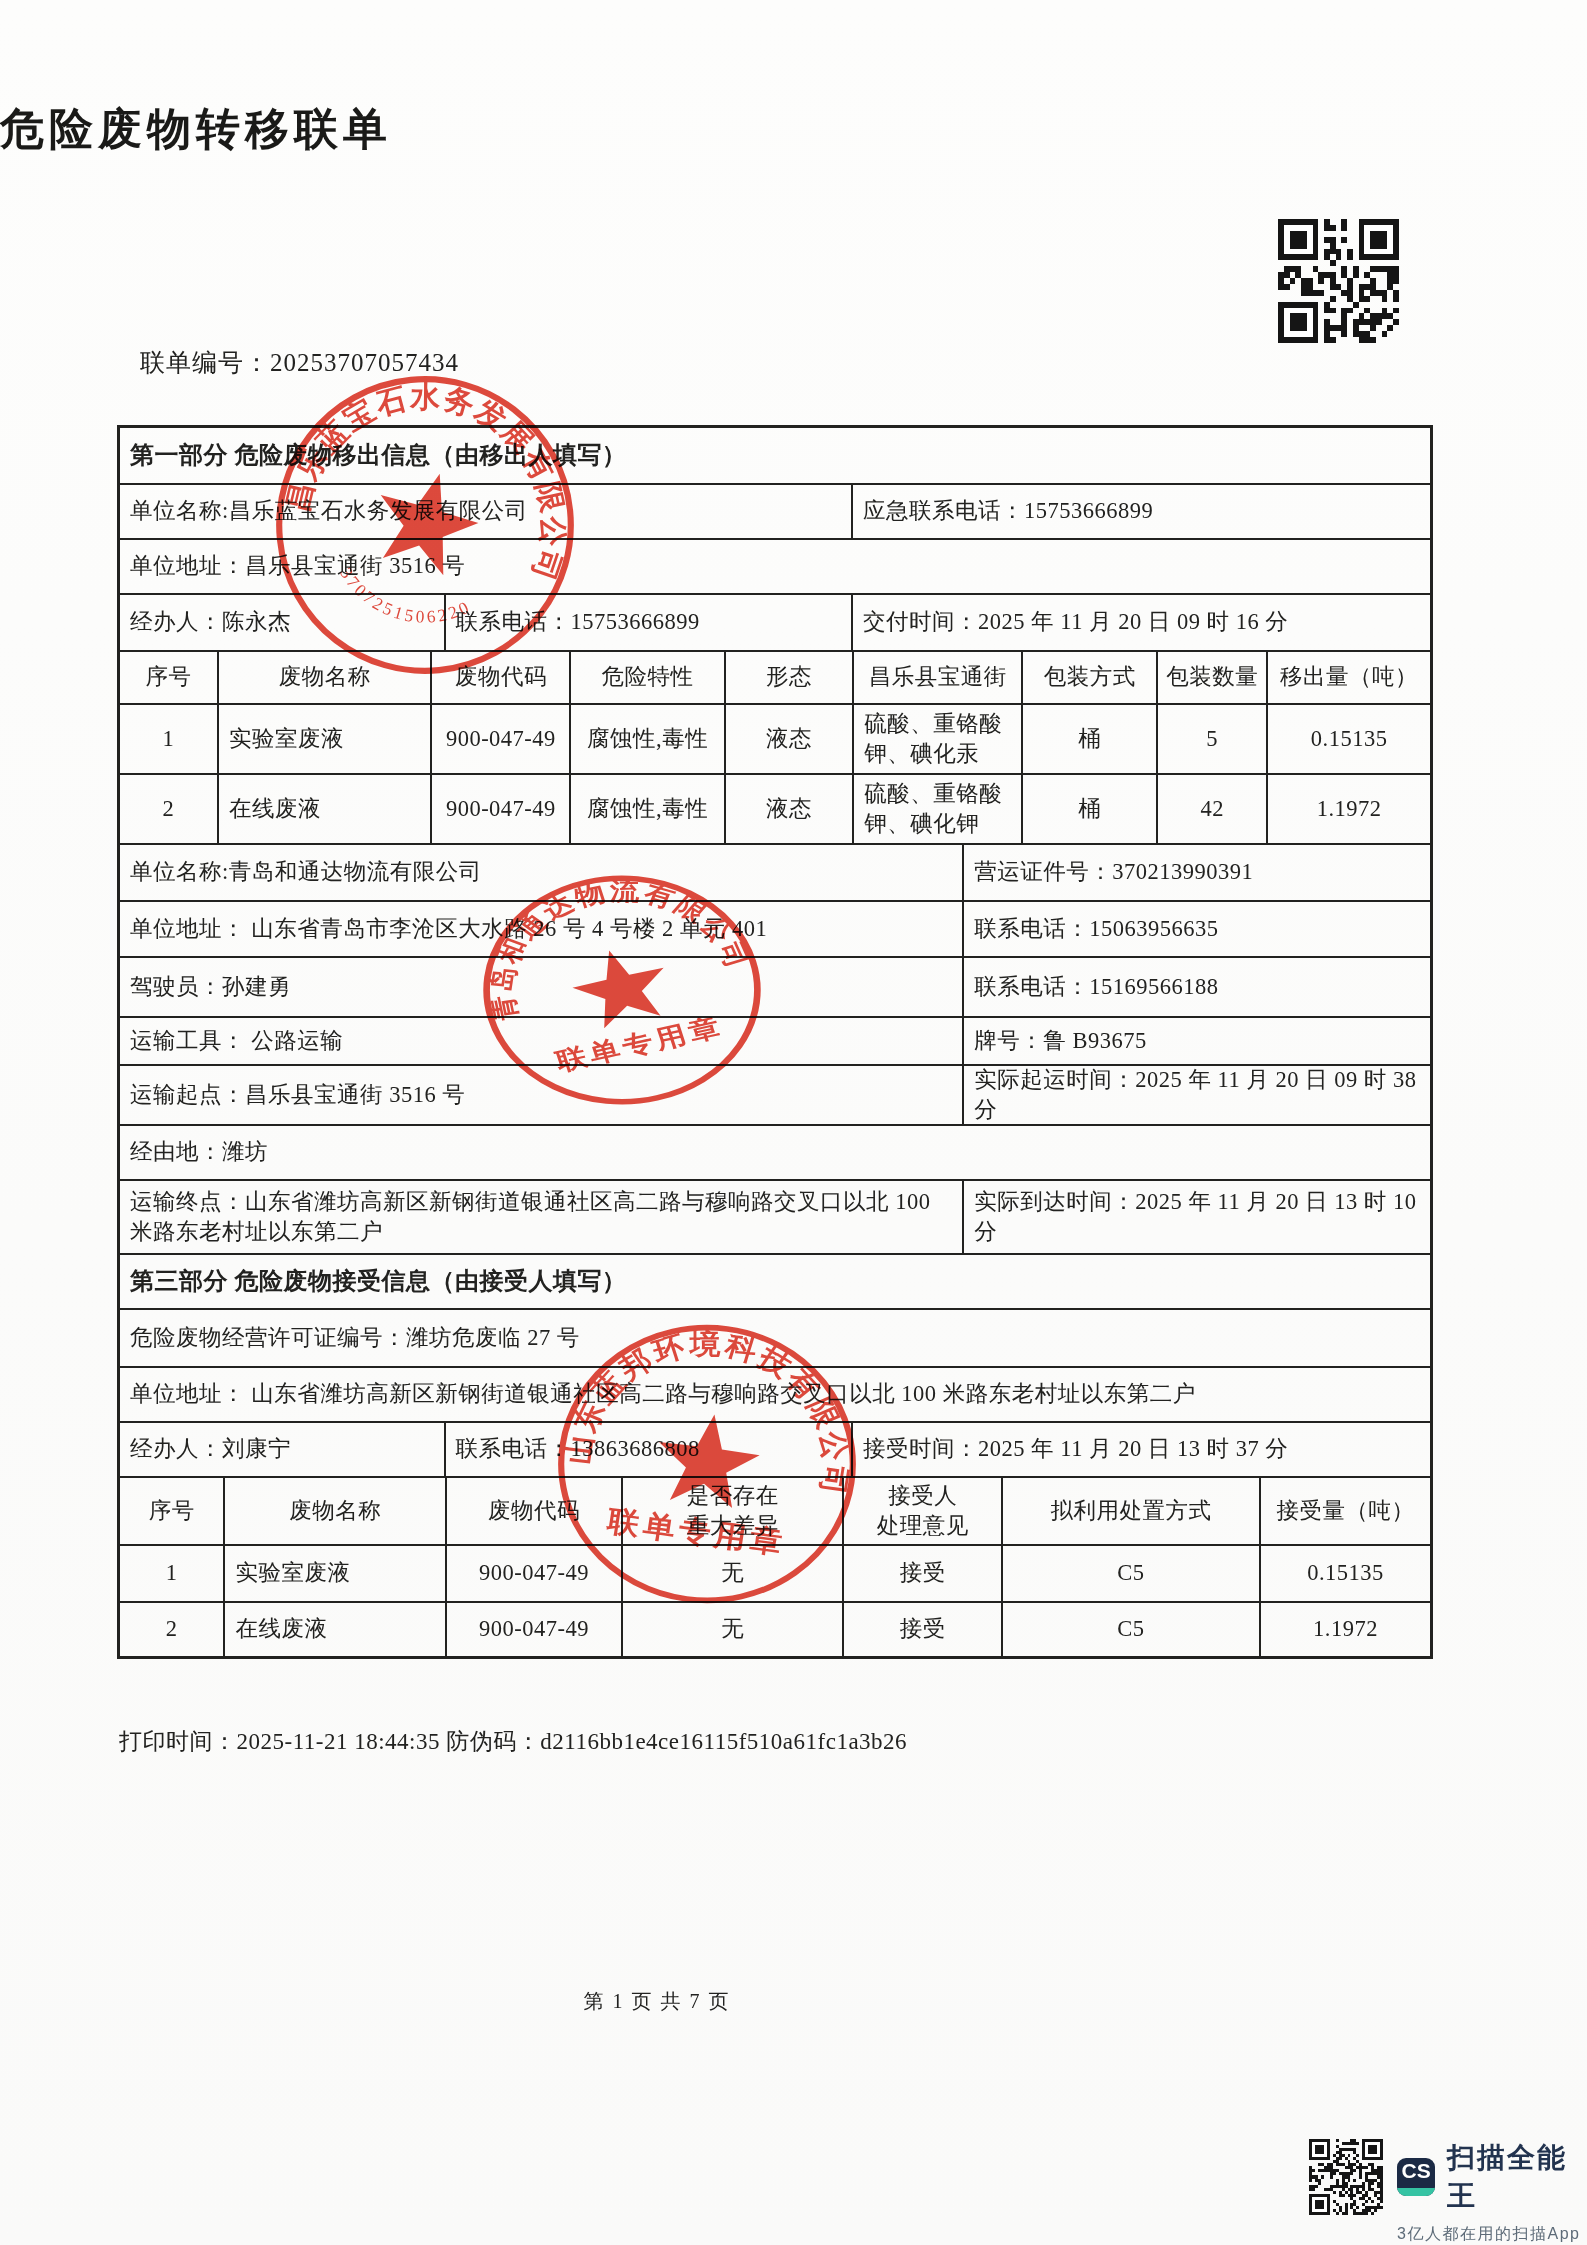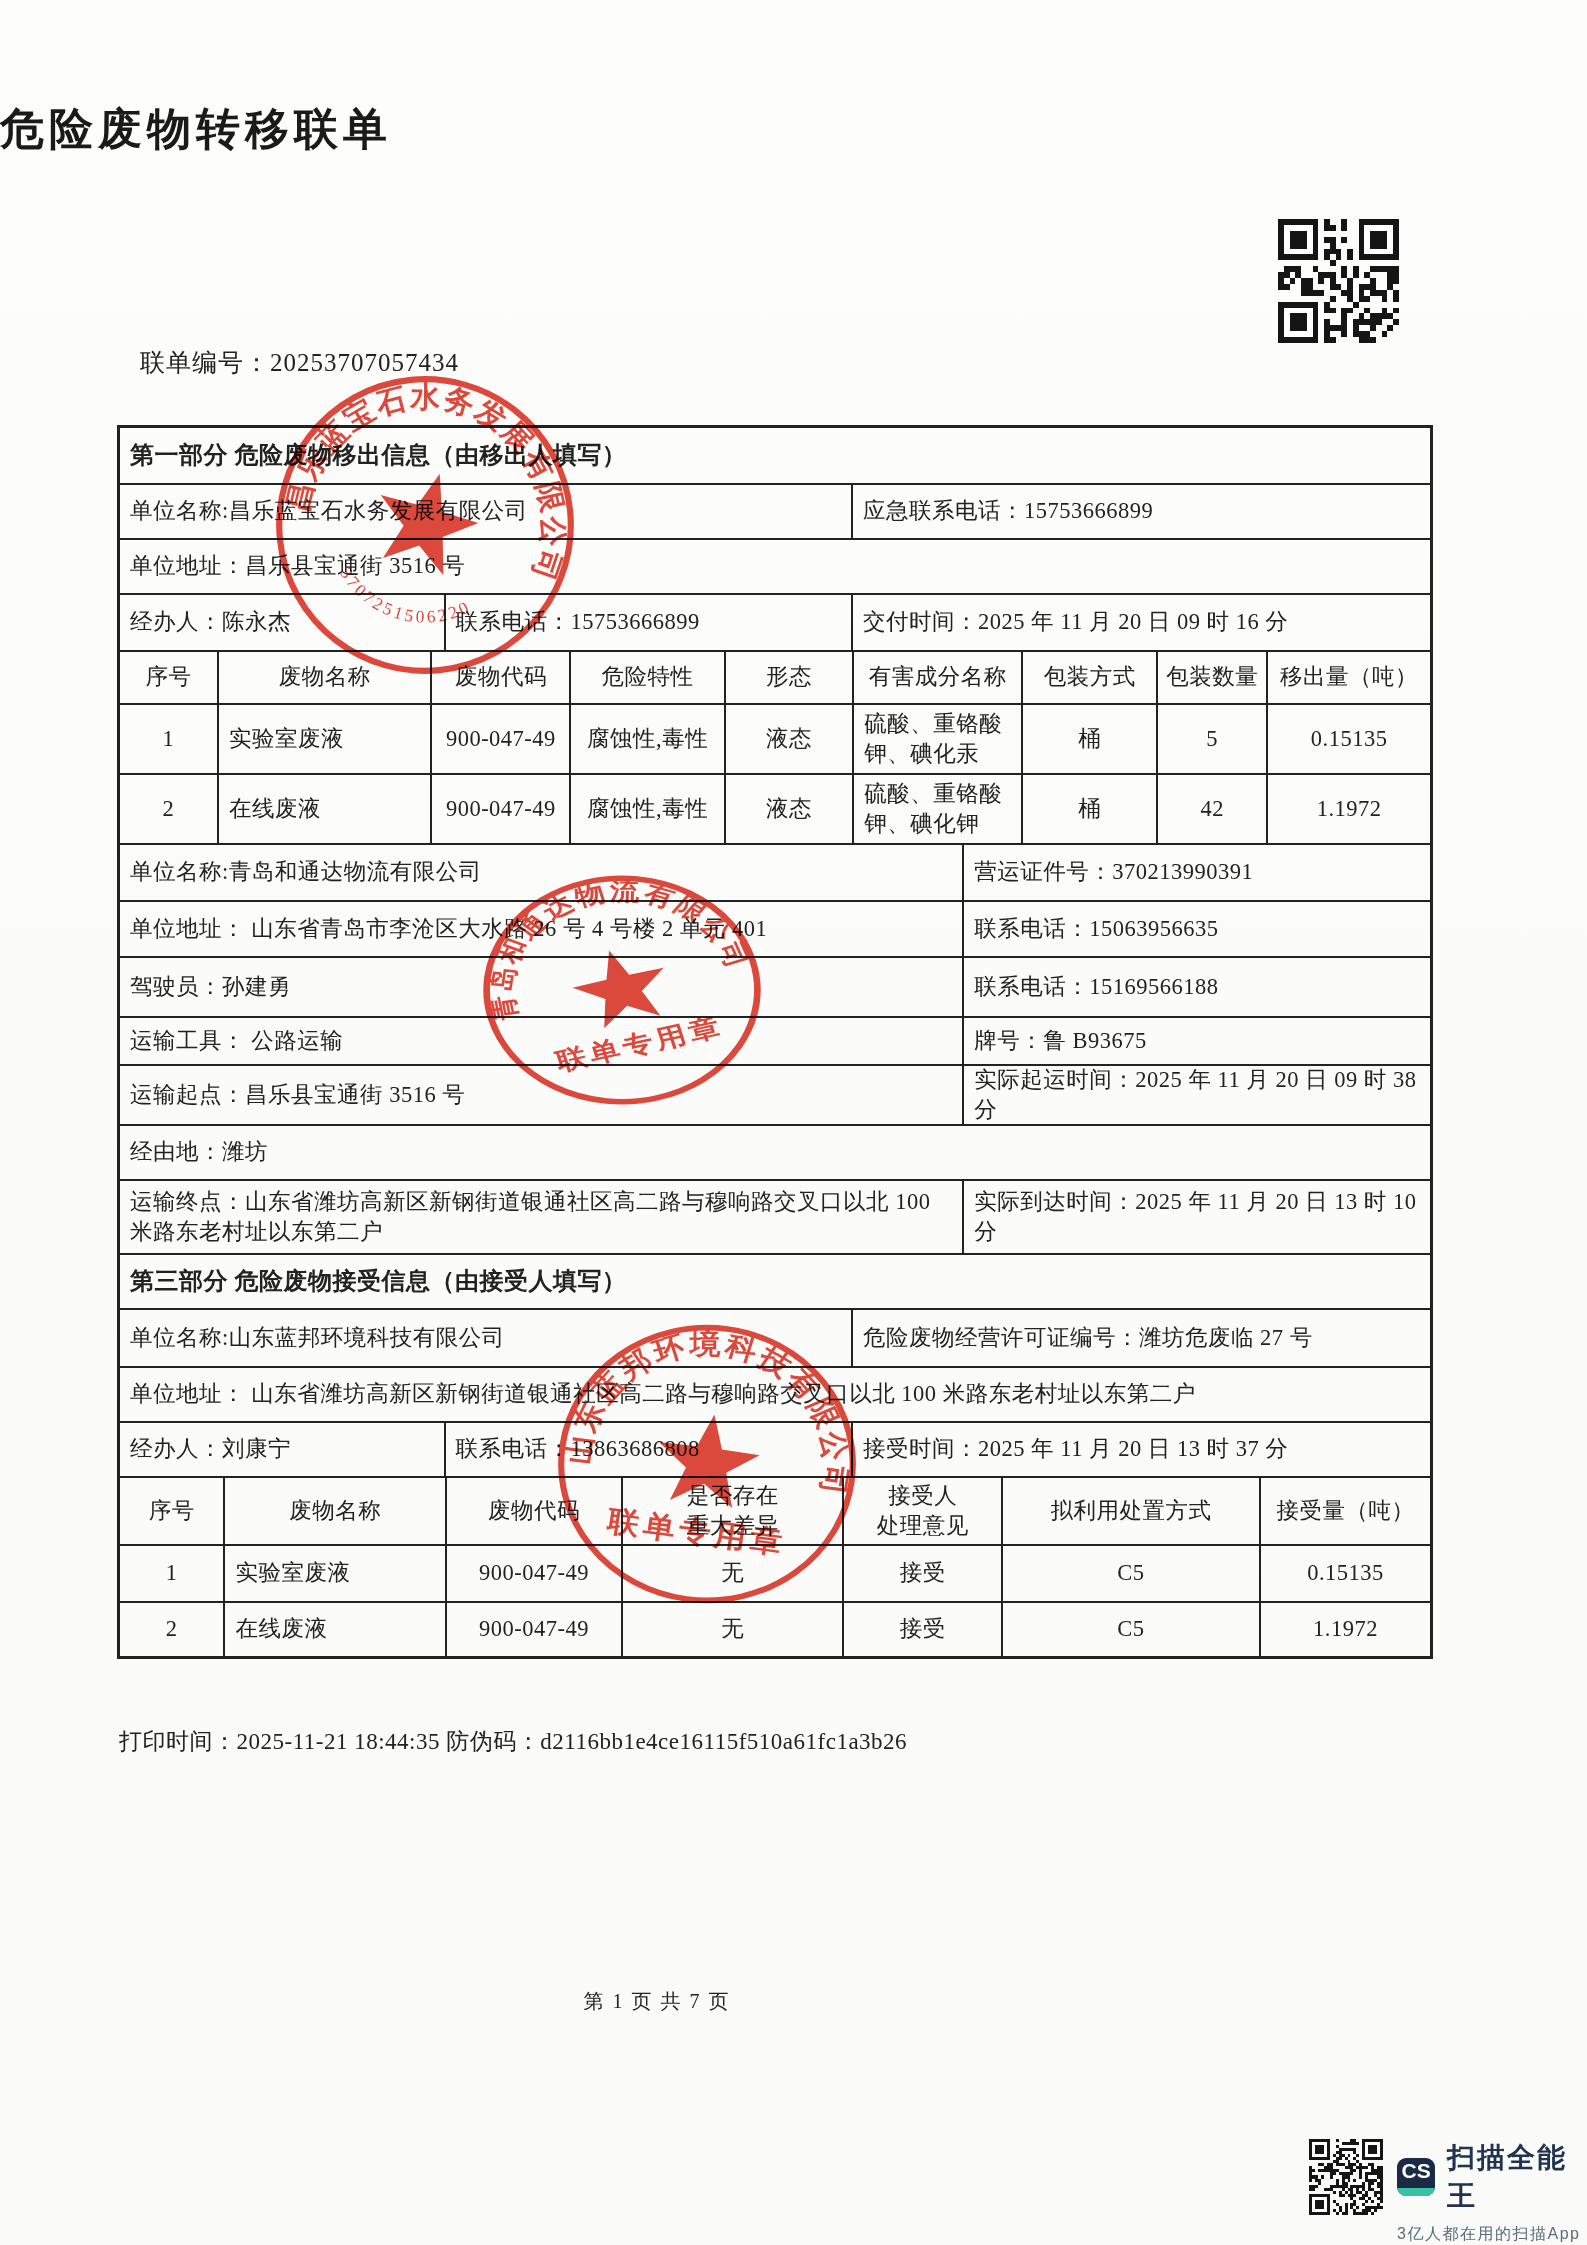--- a/index.html
+++ b/index.html
@@ -197,21 +197,21 @@
       <div class="cell" style="width:31.1%">联系电话：15753666899</div>
       <div class="cell" style="width:44.2%">交付时间：2025 年 11 月 20 日 09 时 16 分</div>
     </div>
 
     <div class="trow" style="height:53px">
       <div class="cell c" style="width:7.4%">序号</div>
       <div class="cell c" style="width:16.3%">废物名称</div>
       <div class="cell c" style="width:10.6%">废物代码</div>
       <div class="cell c" style="width:11.8%">危险特性</div>
       <div class="cell c" style="width:9.8%">形态</div>
-      <div class="cell c" style="width:12.9%">有害成分名称</div>
+      <div class="cell c" style="width:12.9%">昌乐县宝通街</div>
       <div class="cell c" style="width:10.3%">包装方式</div>
       <div class="cell c" style="width:8.4%">包装数量</div>
       <div class="cell c" style="width:12.5%">移出量（吨）</div>
     </div>
     <div class="trow" style="height:70px">
       <div class="cell c" style="width:7.4%">1</div>
       <div class="cell" style="width:16.3%">实验室废液</div>
       <div class="cell c" style="width:10.6%">900-047-49</div>
       <div class="cell c" style="width:11.8%">腐蚀性,毒性</div>
       <div class="cell c" style="width:9.8%">液态</div>
@@ -257,21 +257,20 @@
     </div>
     <div class="trow" style="height:74px">
       <div class="cell" style="width:64.3%">运输终点：山东省潍坊高新区新钢街道银通社区高二路与穆响路交叉口以北 100 米路东老村址以东第二户</div>
       <div class="cell" style="width:35.7%">实际到达时间：2025 年 11 月 20 日 13 时 10 分</div>
     </div>
 
     <div class="trow" style="height:55px">
       <div class="cell sec" style="width:100%">第三部分 危险废物接受信息（由接受人填写）</div>
     </div>
     <div class="trow" style="height:58px">
-      <div class="cell" style="width:55.8%">单位名称:山东蓝邦环境科技有限公司</div>
       <div class="cell" style="width:44.2%">危险废物经营许可证编号：潍坊危废临 27 号</div>
     </div>
     <div class="trow" style="height:55px">
       <div class="cell" style="width:100%">单位地址： 山东省潍坊高新区新钢街道银通社区高二路与穆响路交叉口以北 100 米路东老村址以东第二户</div>
     </div>
     <div class="trow" style="height:55px">
       <div class="cell" style="width:24.7%">经办人：刘康宁</div>
       <div class="cell" style="width:31.1%">联系电话：13863686808</div>
       <div class="cell" style="width:44.2%">接受时间：2025 年 11 月 20 日 13 时 37 分</div>
     </div>

